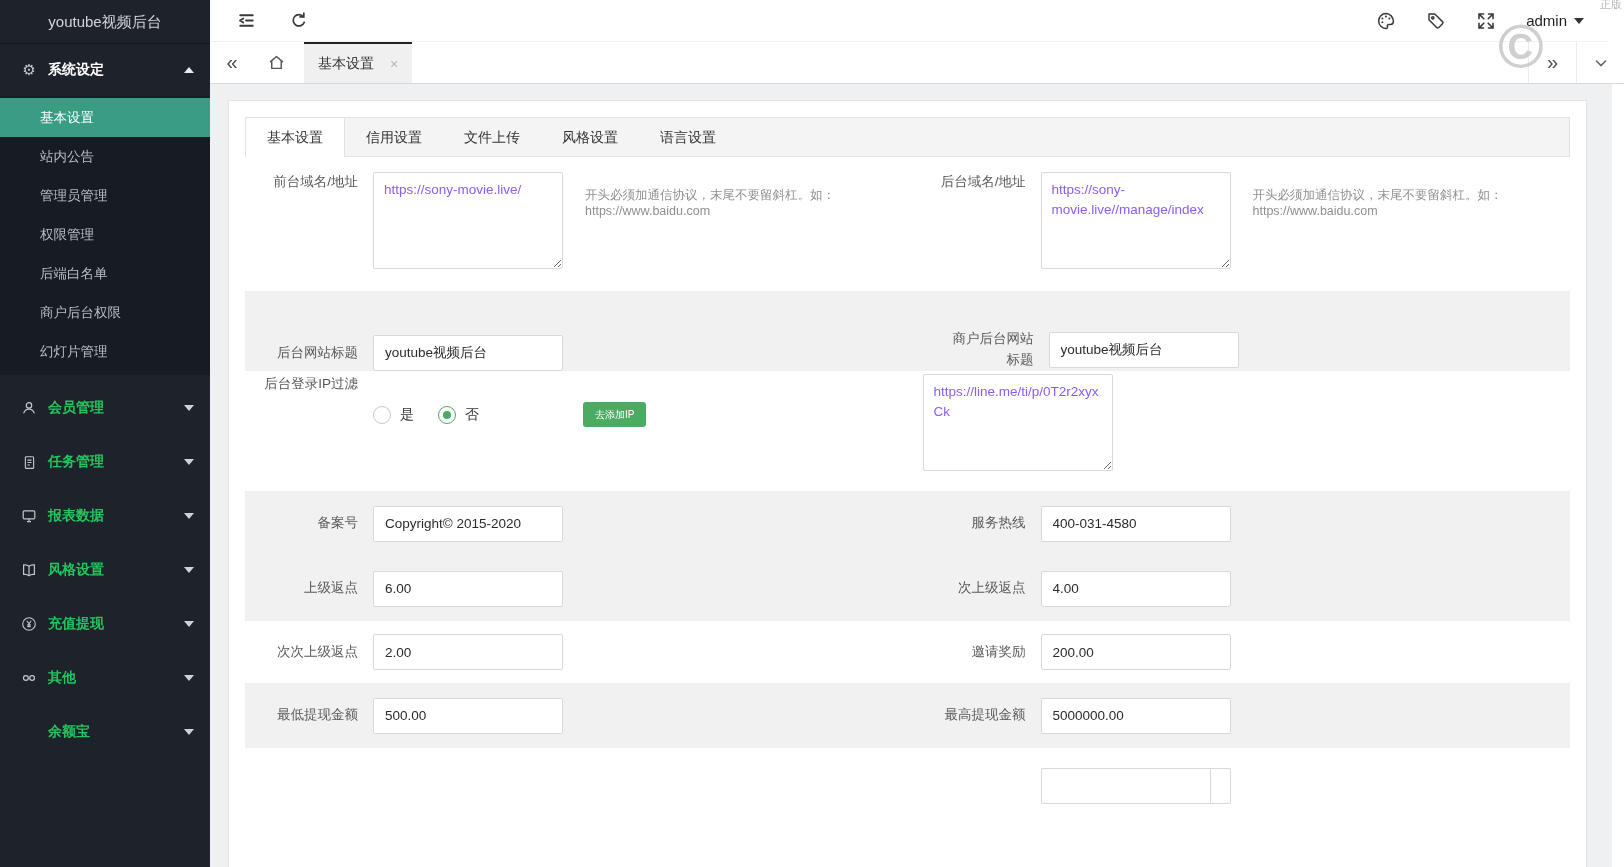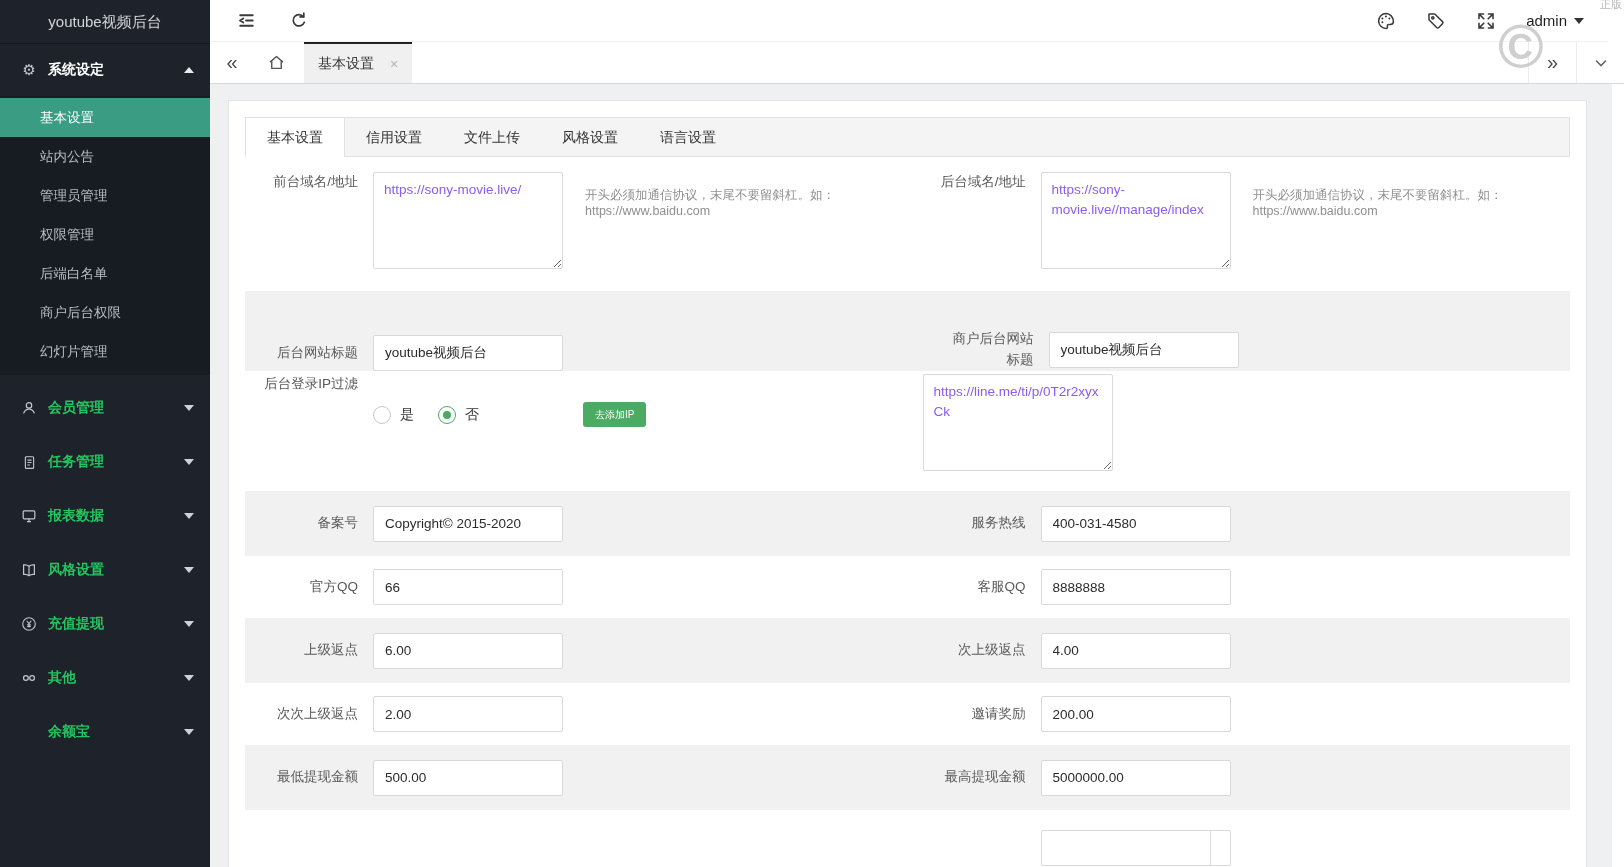--- a/index.html
+++ b/index.html
@@ -351,34 +351,20 @@
               <div class="fctrl"><input class="txt" value="Copyright© 2015-2020" style=""></div>
             </div>
           </div>
           <div class="fcol right">
             <div class="fgroup">
               <div class="flabel">服务热线</div>
               <div class="fctrl"><input class="txt" value="400-031-4580" style=""></div>
             </div>
           </div>
         </div>
-        <div class="form-row r-mid">
-          <div class="fcol left">
-            <div class="fgroup">
-              <div class="flabel">官方QQ</div>
-              <div class="fctrl"><input class="txt" value="66" style=""></div>
-            </div>
-          </div>
-          <div class="fcol right">
-            <div class="fgroup">
-              <div class="flabel">客服QQ</div>
-              <div class="fctrl"><input class="txt" value="8888888" style=""></div>
-            </div>
-          </div>
-        </div>
         <div class="form-row r-mid striped">
           <div class="fcol left">
             <div class="fgroup">
               <div class="flabel">上级返点</div>
               <div class="fctrl"><input class="txt" value="6.00" style=""></div>
             </div>
           </div>
           <div class="fcol right">
             <div class="fgroup">
               <div class="flabel">次上级返点</div>

